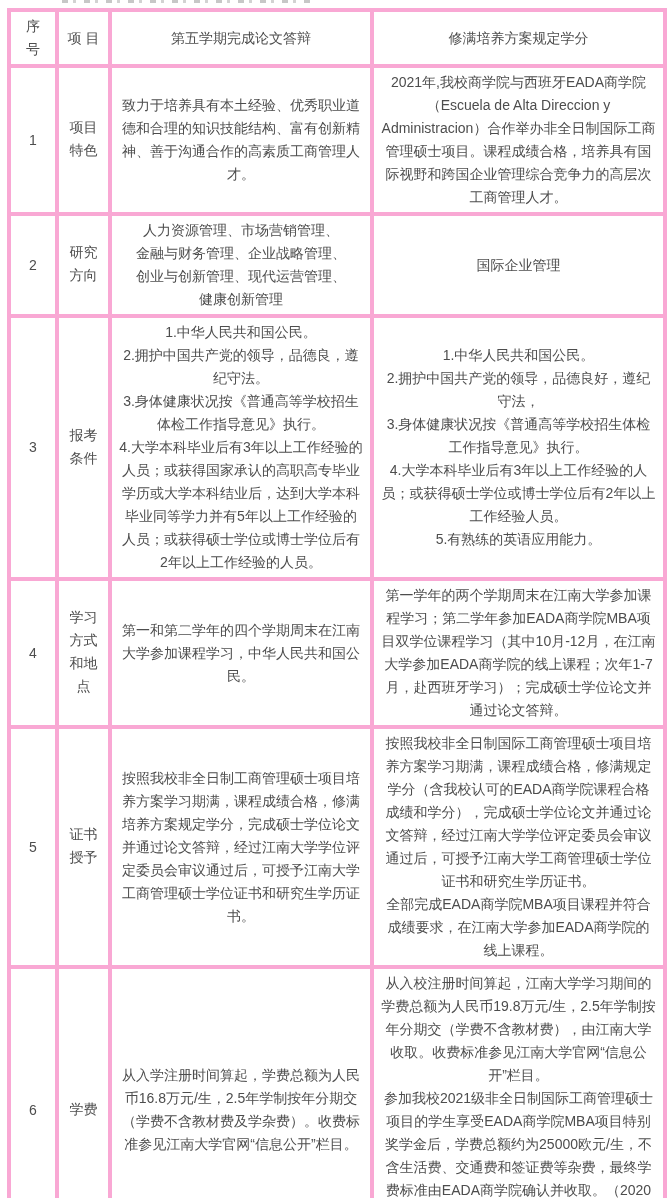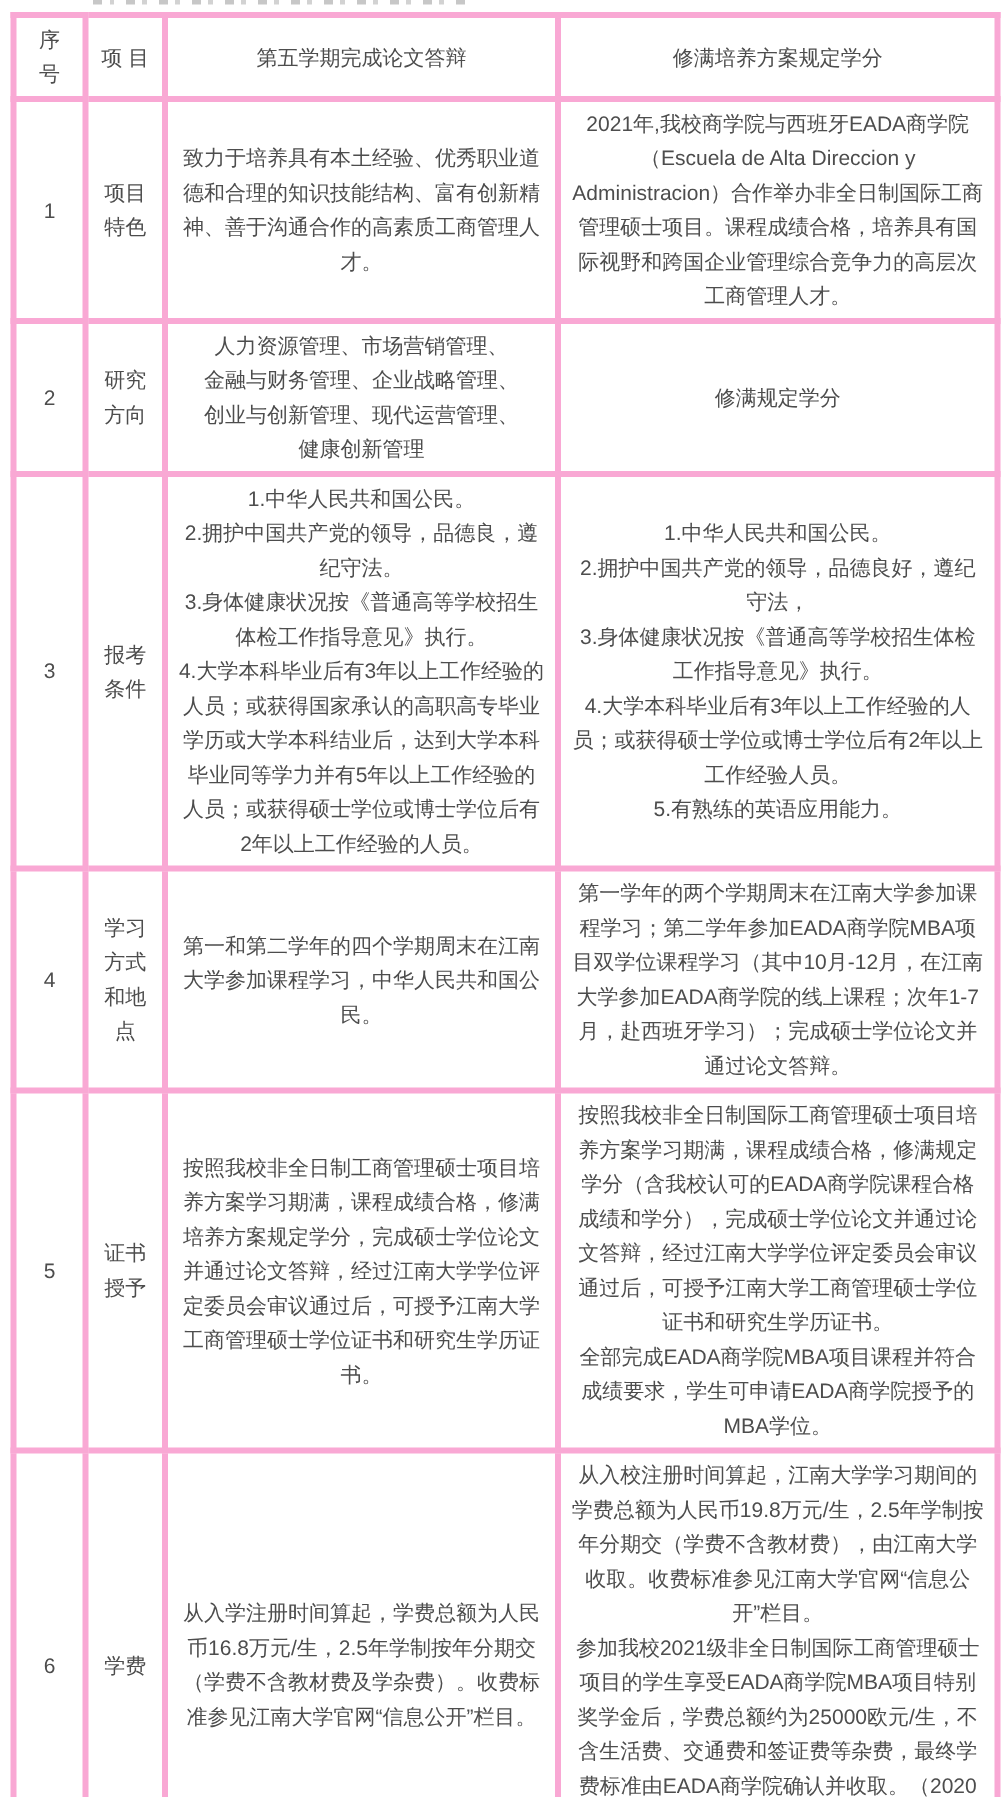--- a/index.html
+++ b/index.html
@@ -41,21 +41,21 @@
     vertical-align: middle;
     padding: 3px 7px;
     line-height: 23px;
     white-space: pre-line;
     font-weight: normal;
     overflow: hidden;
     text-align: center;
   }
   th.hdr { text-align: center; }
   td.num-cell { text-align: center; }
-  td.label-cell { text-align: center; padding: 3px 3px; }
+  td.label-cell { text-align: center; padding: 3px 3px; font-family: Liberation Mono, monospace; }
   td.content-cell { text-align: left; }
   td.center-cell { text-align: center; }
 </style>
 </head>
 <body>
 
 <div class="page">
   <div class="top-artifact"></div>
 
   <table class="program-table">
@@ -83,21 +83,21 @@
     </tr>
 
     <tr style="height:82px">
       <td class="num-cell">2</td>
       <td class="label-cell">研究
 方向</td>
       <td class="content-cell">人力资源管理、市场营销管理、
 金融与财务管理、企业战略管理、
 创业与创新管理、现代运营管理、
 健康创新管理</td>
-      <td class="center-cell">修满规定学分</td>
+      <td class="center-cell">国际企业管理</td>
     </tr>
 
     <tr style="height:238px">
       <td class="num-cell">3</td>
       <td class="label-cell">报考
 条件</td>
       <td class="content-cell">1.中华人民共和国公民。
 2.拥护中国共产党的领导，品德良，遵纪守法。
 3.身体健康状况按《普通高等学校招生体检工作指导意见》执行。
 4.大学本科毕业后有3年以上工作经验的人员；或获得国家承认的高职高专毕业学历或大学本科结业后，达到大学本科毕业同等学力并有5年以上工作经验的人员；或获得硕士学位或博士学位后有2年以上工作经验的人员。</td>
@@ -116,21 +116,21 @@
       <td class="content-cell">第一和第二学年的四个学期周末在江南大学参加课程学习，中华人民共和国公民。</td>
       <td class="content-cell">第一学年的两个学期周末在江南大学参加课程学习；第二学年参加EADA商学院MBA项目双学位课程学习（其中10月-12月，在江南大学参加EADA商学院的线上课程；次年1-7月，赴西班牙学习）；完成硕士学位论文并通过论文答辩。</td>
     </tr>
 
     <tr style="height:215px">
       <td class="num-cell">5</td>
       <td class="label-cell">证书
 授予</td>
       <td class="content-cell">按照我校非全日制工商管理硕士项目培养方案学习期满，课程成绩合格，修满培养方案规定学分，完成硕士学位论文并通过论文答辩，经过江南大学学位评定委员会审议通过后，可授予江南大学工商管理硕士学位证书和研究生学历证书。</td>
       <td class="content-cell">按照我校非全日制国际工商管理硕士项目培养方案学习期满，课程成绩合格，修满规定学分（含我校认可的EADA商学院课程合格成绩和学分），完成硕士学位论文并通过论文答辩，经过江南大学学位评定委员会审议通过后，可授予江南大学工商管理硕士学位证书和研究生学历证书。
-全部完成EADA商学院MBA项目课程并符合成绩要求，学生可申请EADA商学院授予的MBA学位。</td>
+全部完成EADA商学院MBA项目课程并符合成绩要求，在江南大学参加EADA商学院的线上课程。</td>
     </tr>
 
     <tr style="height:257px">
       <td class="num-cell">6</td>
       <td class="label-cell">学费</td>
       <td class="content-cell">从入学注册时间算起，学费总额为人民币16.8万元/生，2.5年学制按年分期交（学费不含教材费及学杂费）。收费标准参见江南大学官网“信息公开”栏目。</td>
       <td class="content-cell">从入校注册时间算起，江南大学学习期间的学费总额为人民币19.8万元/生，2.5年学制按年分期交（学费不含教材费），由江南大学收取。收费标准参见江南大学官网“信息公开”栏目。
 参加我校2021级非全日制国际工商管理硕士项目的学生享受EADA商学院MBA项目特别奖学金后，学费总额约为25000欧元/生，不含生活费、交通费和签证费等杂费，最终学费标准由EADA商学院确认并收取。（2020年EADA商学院MBA项目学费为39000欧元/生，仅供参考）</td>
     </tr>
 

